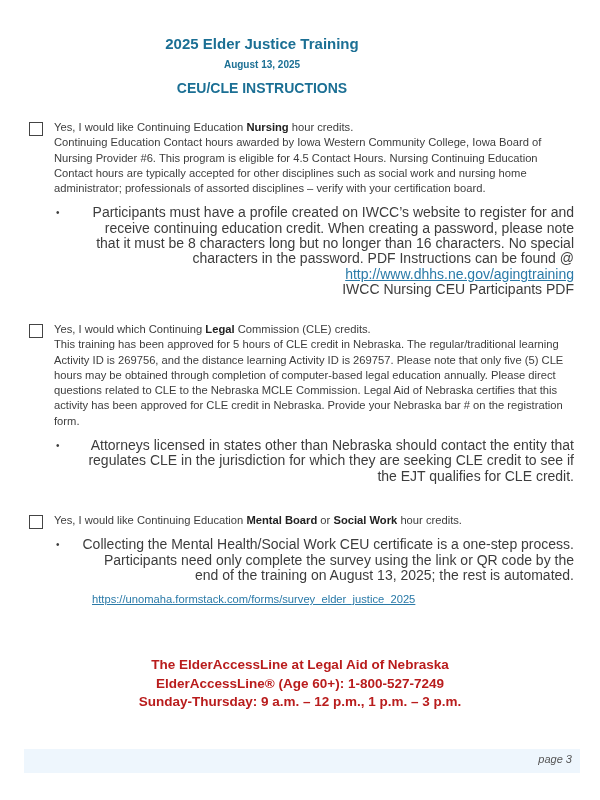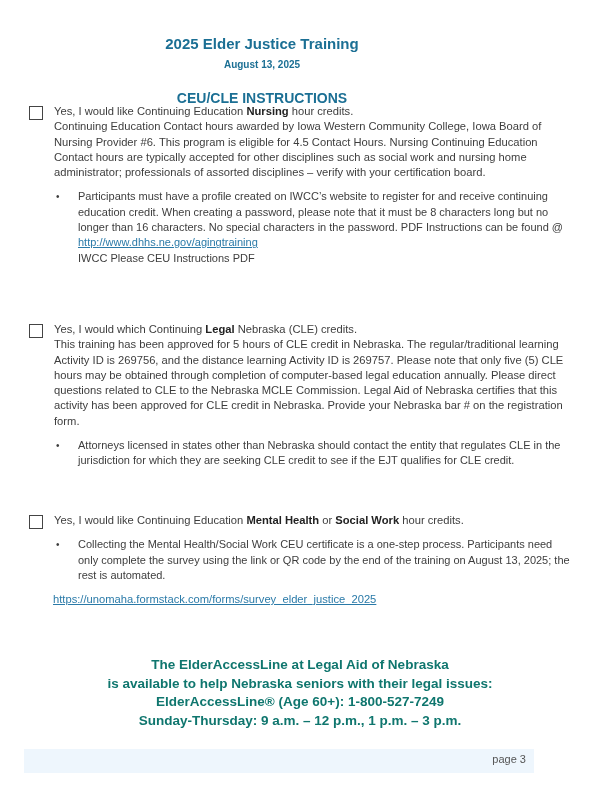--- a/index.html
+++ b/index.html
@@ -1,81 +1,80 @@
 <!DOCTYPE html>
 <html><head>
 <meta charset="utf-8">
 <style>
   html, body { margin: 0; padding: 0; background: #ffffff; }
   body { width: 600px; height: 800px; position: relative; overflow: hidden;
          font-family: "Liberation Sans", "DejaVu Sans", sans-serif; color: #3a3a3a; }
   .header { position: absolute; top: 33px; left: 0; width: 524px; text-align: center; color: #1b6f94; font-weight: bold; }
   .header .t1 { font-size: 15px; line-height: 21px; }
   .header .t2 { font-size: 10px; line-height: 21px; }
-  .header .t3 { font-size: 14px; line-height: 20px; margin-top: 13px; }
+  .header .t3 { font-size: 14px; line-height: 20px; margin-top: 3px; }
 
   .section { position: absolute; left: 29px; width: 545px; }
   .checkbox { position: absolute; left: 0; top: 2px; width: 12px; height: 12px; border: 1.3px solid #444; background: #fff; cursor: pointer; }
   .body-text { margin-left: 25px; font-size: 11.2px; line-height: 15.3px; color: #3d3d3d; }
   .body-text b { color: #222; }
-  .bullet { position: relative; margin-left: 49px; margin-top: 9px; font-size: 11px; line-height: 15.3px; color: #3d3d3d; }
+  .bullet { position: relative; margin-left: 49px; margin-top: 9px; font-size: 14px; line-height: 15.3px; color: #3d3d3d; text-align: right; }
   .bullet::before { content: "\2022"; position: absolute; left: -22px; top: 0; font-size: 10px; }
   a.link { color: #2a7aa8; text-decoration: underline; }
-  .survey-link { margin-left: 24px; margin-top: 9px; font-size: 11.2px; line-height: 15px; display: block; }
+  .survey-link { margin-left: 63px; margin-top: 9px; font-size: 11.2px; line-height: 15px; display: block; }
 
-  .contact { position: absolute; top: 656px; left: 0; width: 600px; text-align: center; color: #0f766e; font-weight: bold; font-size: 13.5px; line-height: 18.5px; }
+  .contact { position: absolute; top: 656px; left: 0; width: 600px; text-align: center; color: #b91c1c; font-weight: bold; font-size: 13.5px; line-height: 18.5px; }
 
-  .footer { position: absolute; left: 24px; top: 749px; width: 510px; height: 24px; background: #eef6fd; }
+  .footer { position: absolute; left: 24px; top: 749px; width: 556px; height: 24px; background: #eef6fd; font-style: italic; }
   .footer .page { position: absolute; right: 8px; top: 4px; font-size: 11px; color: #555; }
 </style>
 </head>
 <body>
 
 <div class="header">
   <div class="t1">2025 Elder Justice Training</div>
   <div class="t2">August 13, 2025</div>
   <div class="t3">CEU/CLE INSTRUCTIONS</div>
 </div>
 
-<div class="section" style="top:104px;">
+<div class="section" style="top:120px;">
   <div class="checkbox"></div>
   <div class="body-text">
     <span>Yes, I would like Continuing Education </span><b>Nursing</b><span> hour credits.</span><br>
     <span>Continuing Education Contact hours awarded by Iowa Western Community College, Iowa Board of Nursing Provider #6. This program is eligible for 4.5 Contact Hours. Nursing Continuing Education Contact hours are typically accepted for other disciplines such as social work and nursing home administrator; professionals of assorted disciplines – verify with your certification board.</span>
   </div>
   <div class="bullet">
     <span>Participants must have a profile created on IWCC’s website to register for and receive continuing education credit. When creating a password, please note that it must be 8 characters long but no longer than 16 characters. No special characters in the password. PDF Instructions can be found @ </span><a class="link" href="#">http://www.dhhs.ne.gov/agingtraining</a><br>
-    <span>IWCC Please CEU Instructions PDF</span>
+    <span>IWCC Nursing CEU Participants PDF</span>
   </div>
 </div>
 
 <div class="section" style="top:322px;">
   <div class="checkbox"></div>
   <div class="body-text">
-    <span>Yes, I would which Continuing </span><b>Legal</b><span> Nebraska (CLE) credits.</span><br>
+    <span>Yes, I would which Continuing </span><b>Legal</b><span> Commission (CLE) credits.</span><br>
     <span>This training has been approved for 5 hours of CLE credit in Nebraska. The regular/traditional learning Activity ID is 269756, and the distance learning Activity ID is 269757. Please note that only five (5) CLE hours may be obtained through completion of computer-based legal education annually. Please direct questions related to CLE to the Nebraska MCLE Commission. Legal Aid of Nebraska certifies that this activity has been approved for CLE credit in Nebraska. Provide your Nebraska bar # on the registration form.</span>
   </div>
   <div class="bullet">
     <span>Attorneys licensed in states other than Nebraska should contact the entity that regulates CLE in the jurisdiction for which they are seeking CLE credit to see if the EJT qualifies for CLE credit.</span>
   </div>
 </div>
 
 <div class="section" style="top:513px;">
   <div class="checkbox"></div>
   <div class="body-text">
-    <span>Yes, I would like Continuing Education </span><b>Mental Health</b><span> or </span><b>Social Work</b><span> hour credits.</span><br>
+    <span>Yes, I would like Continuing Education </span><b>Mental Board</b><span> or </span><b>Social Work</b><span> hour credits.</span><br>
   </div>
   <div class="bullet">
     <span>Collecting the Mental Health/Social Work CEU certificate is a one-step process. Participants need only complete the survey using the link or QR code by the end of the training on August 13, 2025; the rest is automated.</span>
   </div>
   <a class="link survey-link" href="#">https://unomaha.formstack.com/forms/survey_elder_justice_2025</a>
 </div>
 
 <div class="contact">
   <div>The ElderAccessLine at Legal Aid of Nebraska</div>
-  <div>is available to help Nebraska seniors with their legal issues:</div>
   <div>ElderAccessLine® (Age 60+): 1-800-527-7249</div>
   <div>Sunday-Thursday: 9 a.m. – 12 p.m., 1 p.m. – 3 p.m.</div>
 </div>
 
 <div class="footer">
   <span class="page">page 3</span>
 </div>
 
 </body></html>

